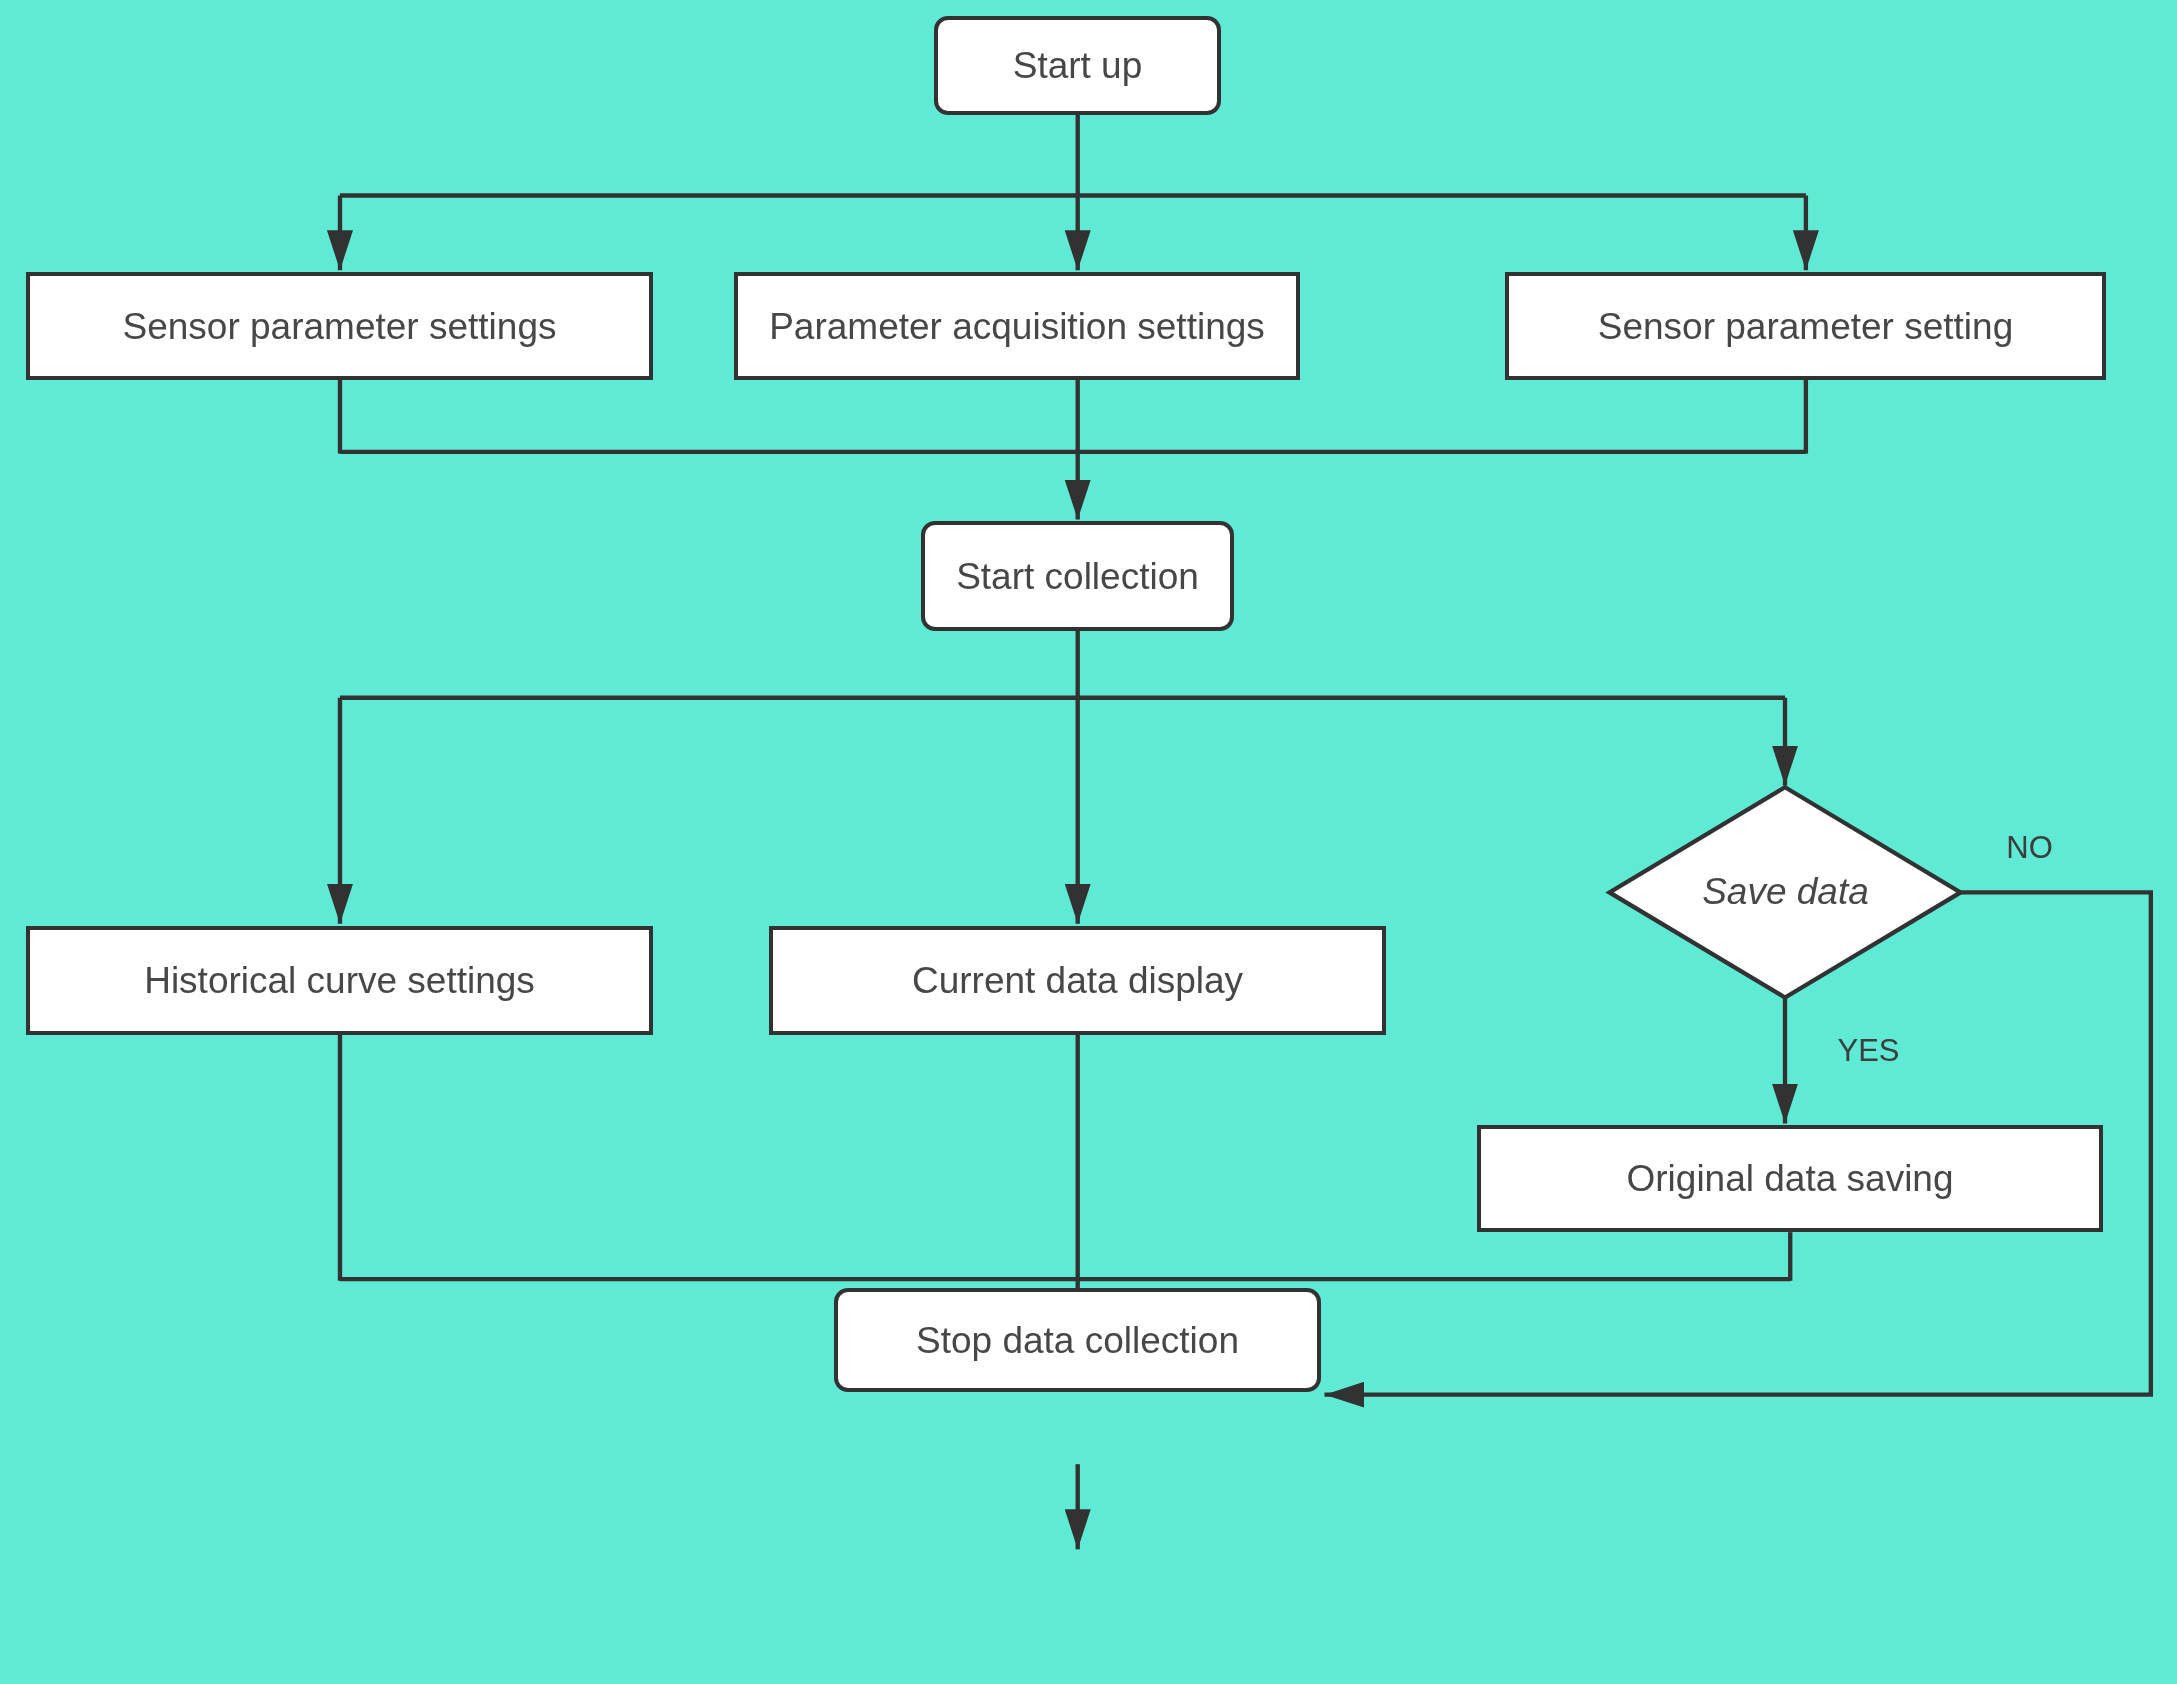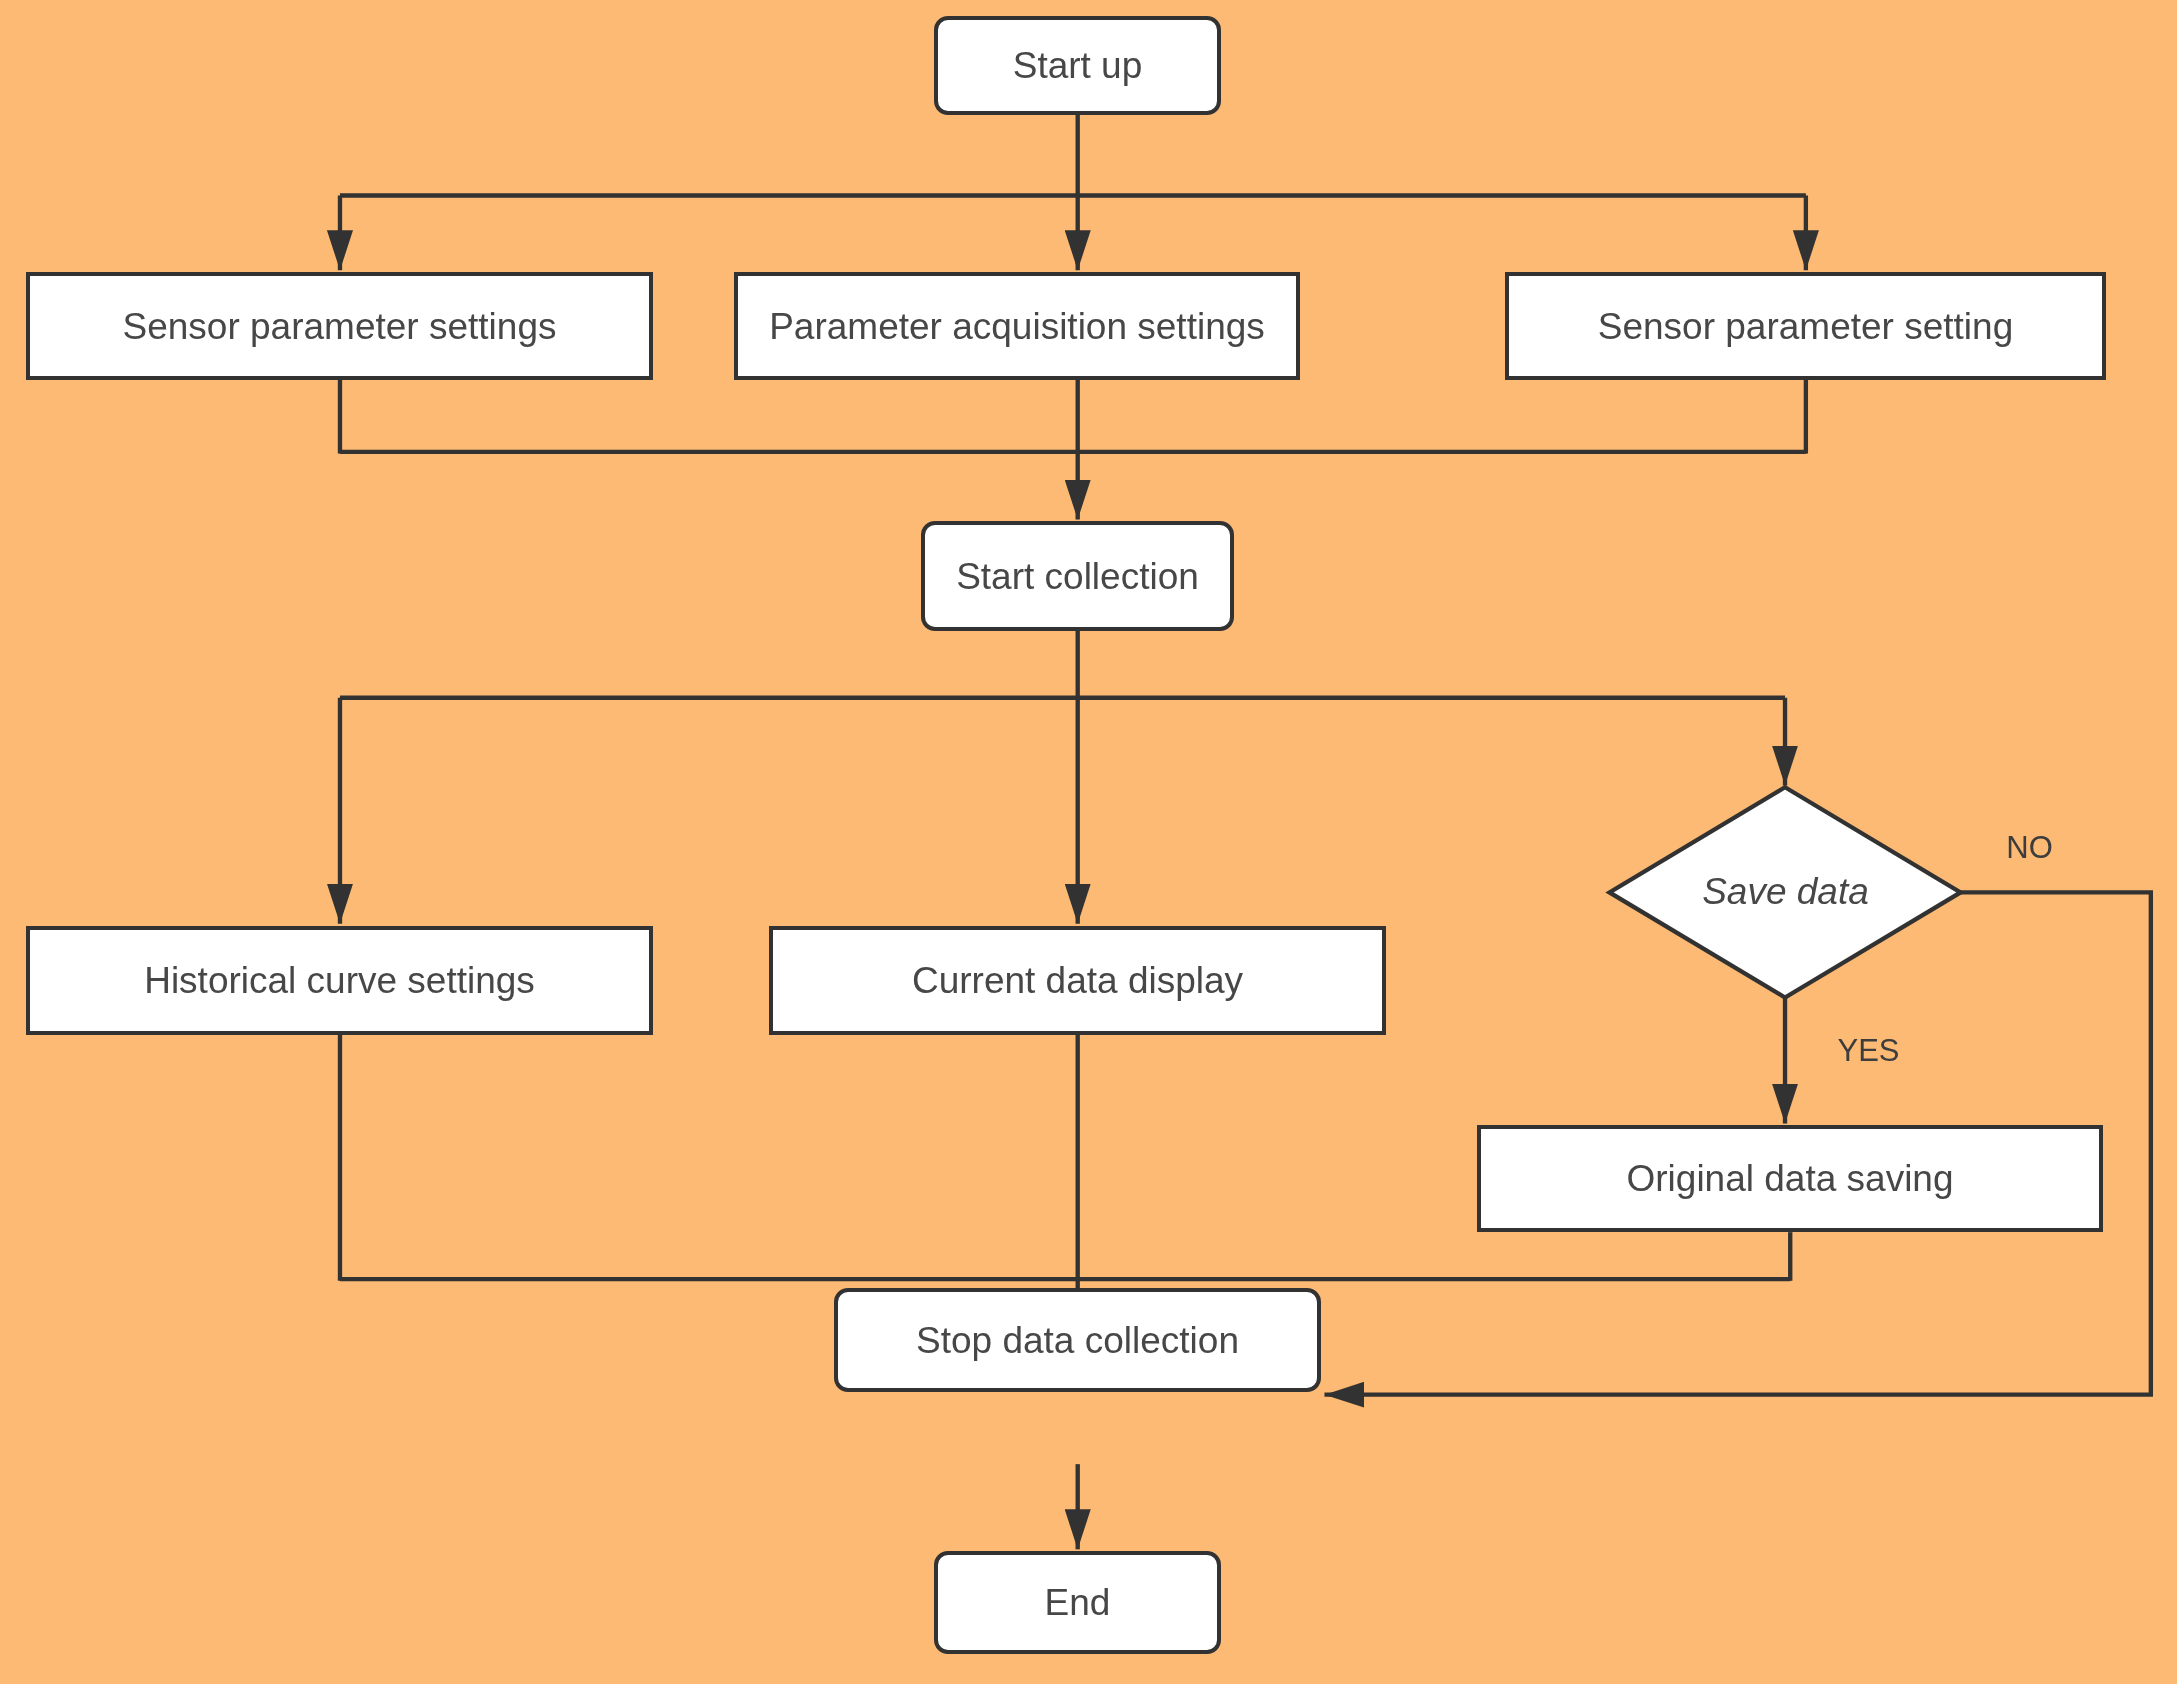--- a/index.html
+++ b/index.html
@@ -4,21 +4,21 @@
 <style>
   html, body {
     margin: 0;
     padding: 0;
     background: #ffffff;
   }
   #canvas {
     position: relative;
     width: 2178px;
     height: 1684px;
-    background: #fdba74;
+    background: #5eead4;
     font-family: "Liberation Sans", "DejaVu Sans", sans-serif;
     overflow: hidden;
   }
   #wires {
     position: absolute;
     left: 0;
     top: 0;
     width: 2178px;
     height: 1684px;
   }
@@ -136,19 +136,18 @@
   <div class="node" id="n-historical-curve-display">Historical curve settings</div>
 
   <div class="node" id="n-current-data-display">Current data display</div>
 
   <div class="plain" id="n-save-data-label">Save data</div>
 
   <div class="node" id="n-original-data-saving">Original data saving</div>
 
   <div class="node rounded" id="n-stop-data-collection">Stop data collection</div>
 
-  <div class="node rounded" id="n-end">End</div>
 
   <div class="edge-label" id="lbl-no">NO</div>
   <div class="edge-label" id="lbl-yes">YES</div>
 
 </div>
 
 
 </body></html>

